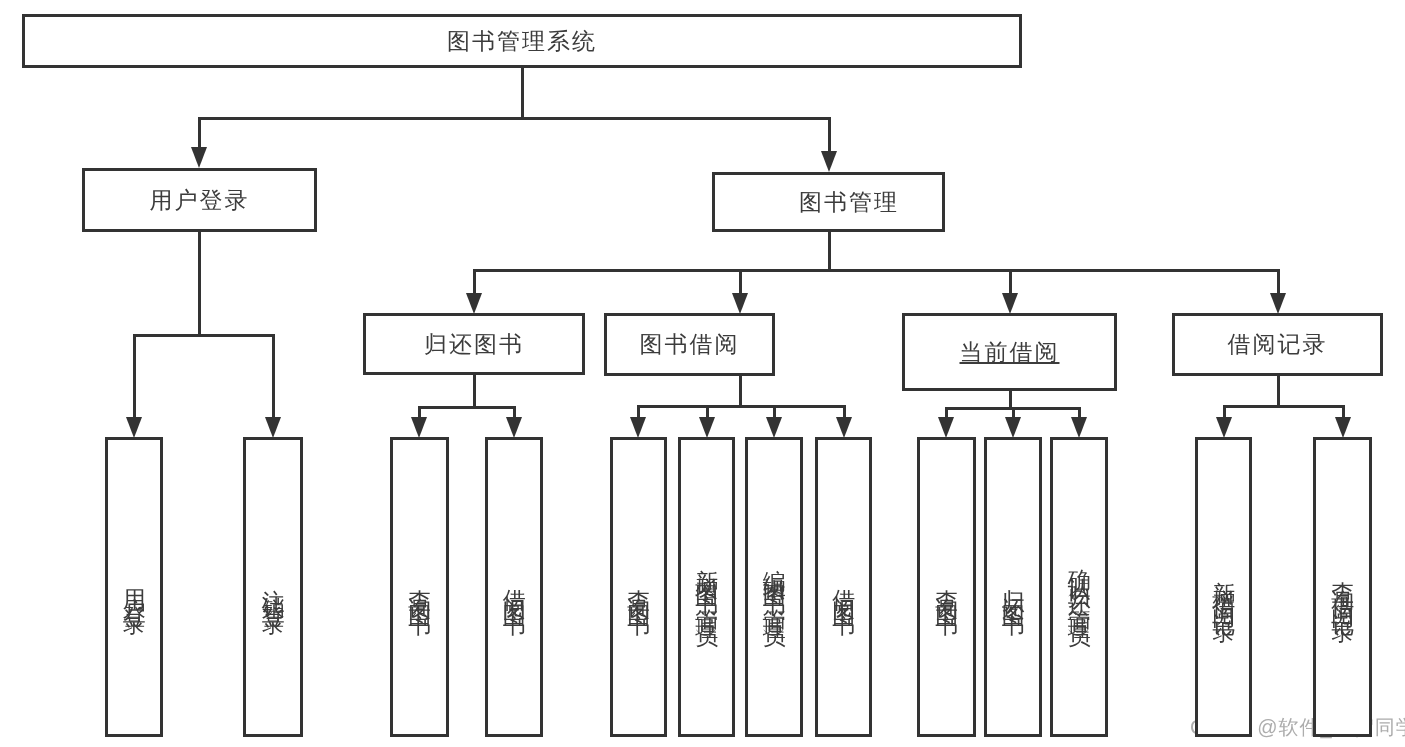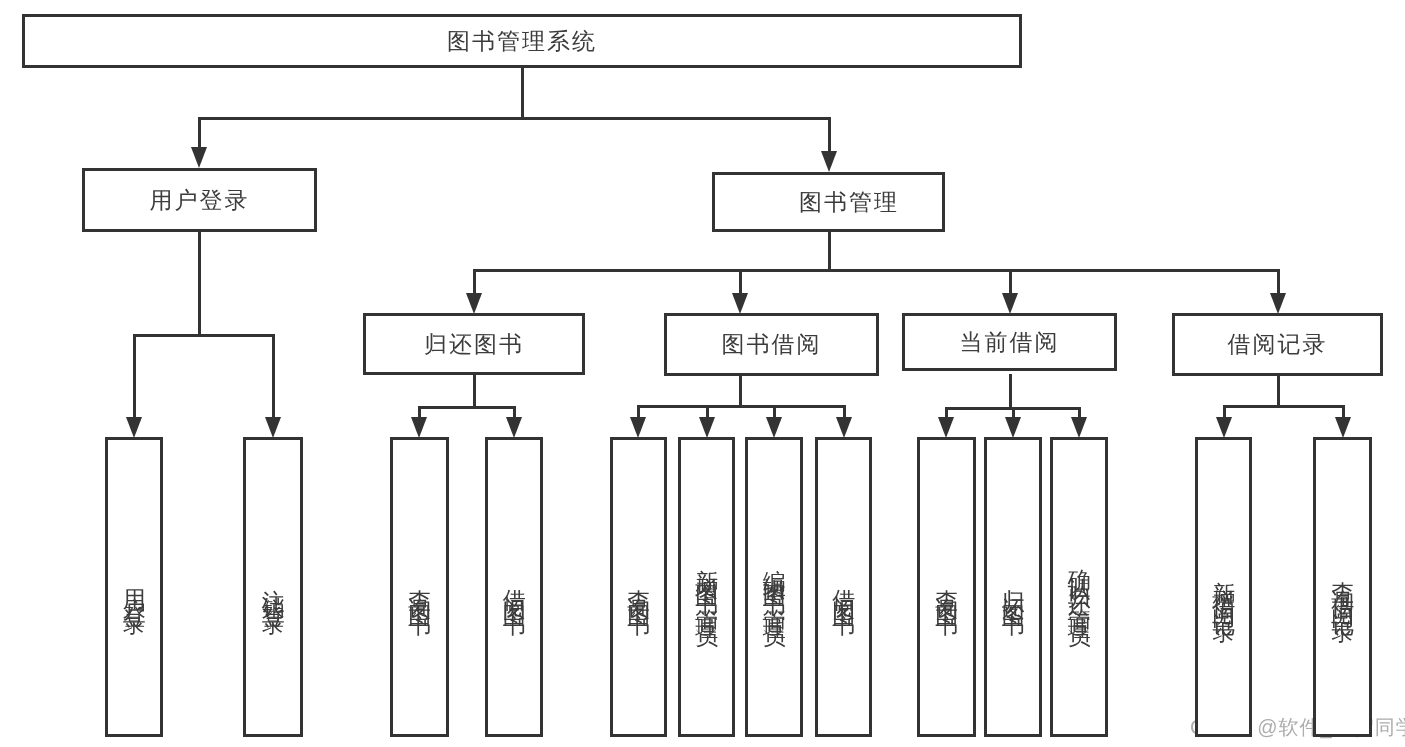--- a/index.html
+++ b/index.html
@@ -109,22 +109,22 @@
     <div class="line" style="left: 1276.5px; top: 374px; width: 3px; height: 33.5px;"></div>
     <div class="line" style="left: 1222.5px; top: 404.5px; width: 122px; height: 3px;"></div>
     <div class="line" style="left: 1222.5px; top: 406px; width: 3px; height: 22px;"></div>
     <div class="arrow" style="left: 1216px; top: 417px;"></div>
     <div class="line" style="left: 1341.5px; top: 406px; width: 3px; height: 22px;"></div>
     <div class="arrow" style="left: 1335px; top: 417px;"></div>
     <div class="node horiz" style="left: 22px; top: 14px; width: 1000px; height: 54px;">图书管理系统</div>
     <div class="node horiz" style="left: 82px; top: 168px; width: 235px; height: 64px;">用户登录</div>
     <div class="node horiz" style="left: 712px; top: 172px; width: 233px; height: 60px; padding-left: 41px;">图书管理</div>
     <div class="node horiz" style="left: 363px; top: 313px; width: 222px; height: 62px;">归还图书</div>
-    <div class="node horiz" style="left: 664px; top: 313px; width: 215px; height: 63px;">图书借阅</div>
-    <div class="node horiz" style="left: 902px; top: 313px; width: 215px; height: 58px;">当前借阅</div>
+    <div class="node horiz" style="left: 604px; top: 313px; width: 171px; height: 63px;">图书借阅</div>
+    <div class="node horiz" style="left: 902px; top: 313px; width: 215px; height: 78px; text-decoration: underline;">当前借阅</div>
     <div class="node horiz" style="left: 1172px; top: 313px; width: 211px; height: 63px;">借阅记录</div>
     <div class="node vert" style="left: 105px; top: 437px; width: 58px; height: 300px;">用户登录</div>
     <div class="node vert" style="left: 243px; top: 437px; width: 60px; height: 300px;">注销登录</div>
     <div class="node vert" style="left: 390px; top: 437px; width: 59px; height: 300px;">查询图书</div>
     <div class="node vert" style="left: 485px; top: 437px; width: 58px; height: 300px;">借阅图书</div>
     <div class="node vert" style="left: 610px; top: 437px; width: 57px; height: 300px;">查询图书</div>
     <div class="node vert" style="left: 678px; top: 437px; width: 57px; height: 300px;">新增图书（管理员）</div>
     <div class="node vert" style="left: 745px; top: 437px; width: 58px; height: 300px;">编辑图书（管理员）</div>
     <div class="node vert" style="left: 815px; top: 437px; width: 57px; height: 300px;">借阅图书</div>
     <div class="node vert" style="left: 917px; top: 437px; width: 59px; height: 300px;">查询图书</div>

